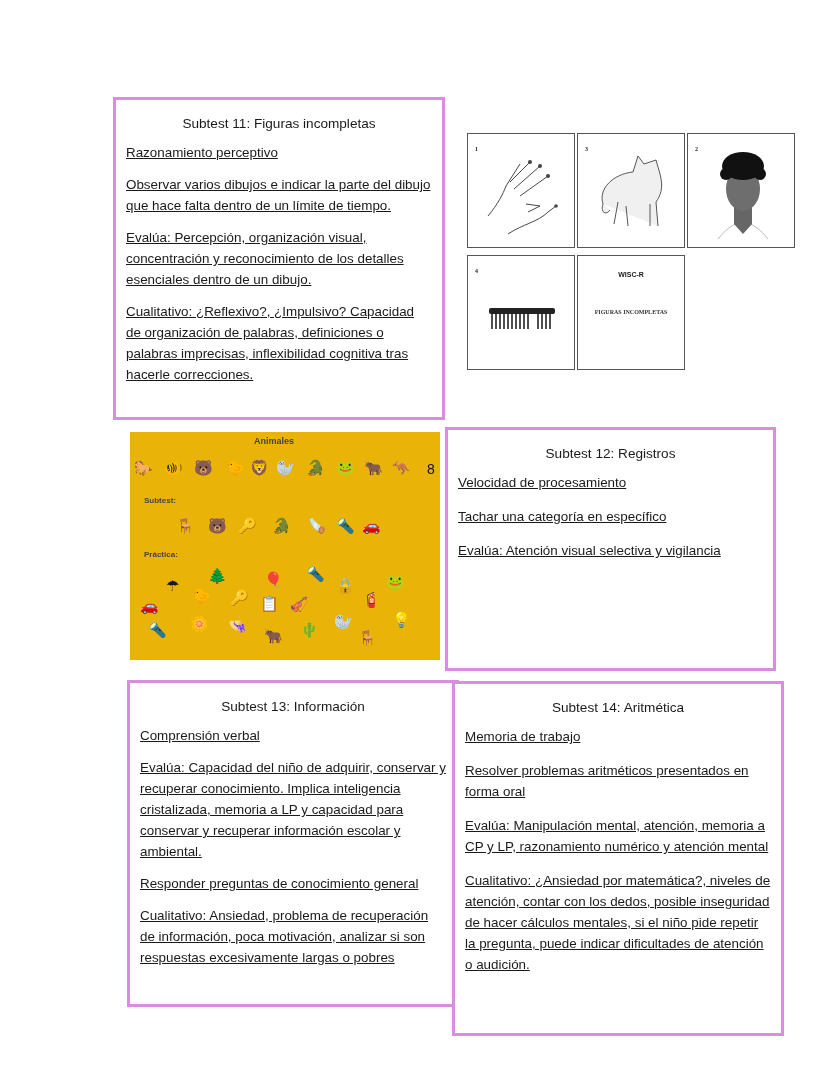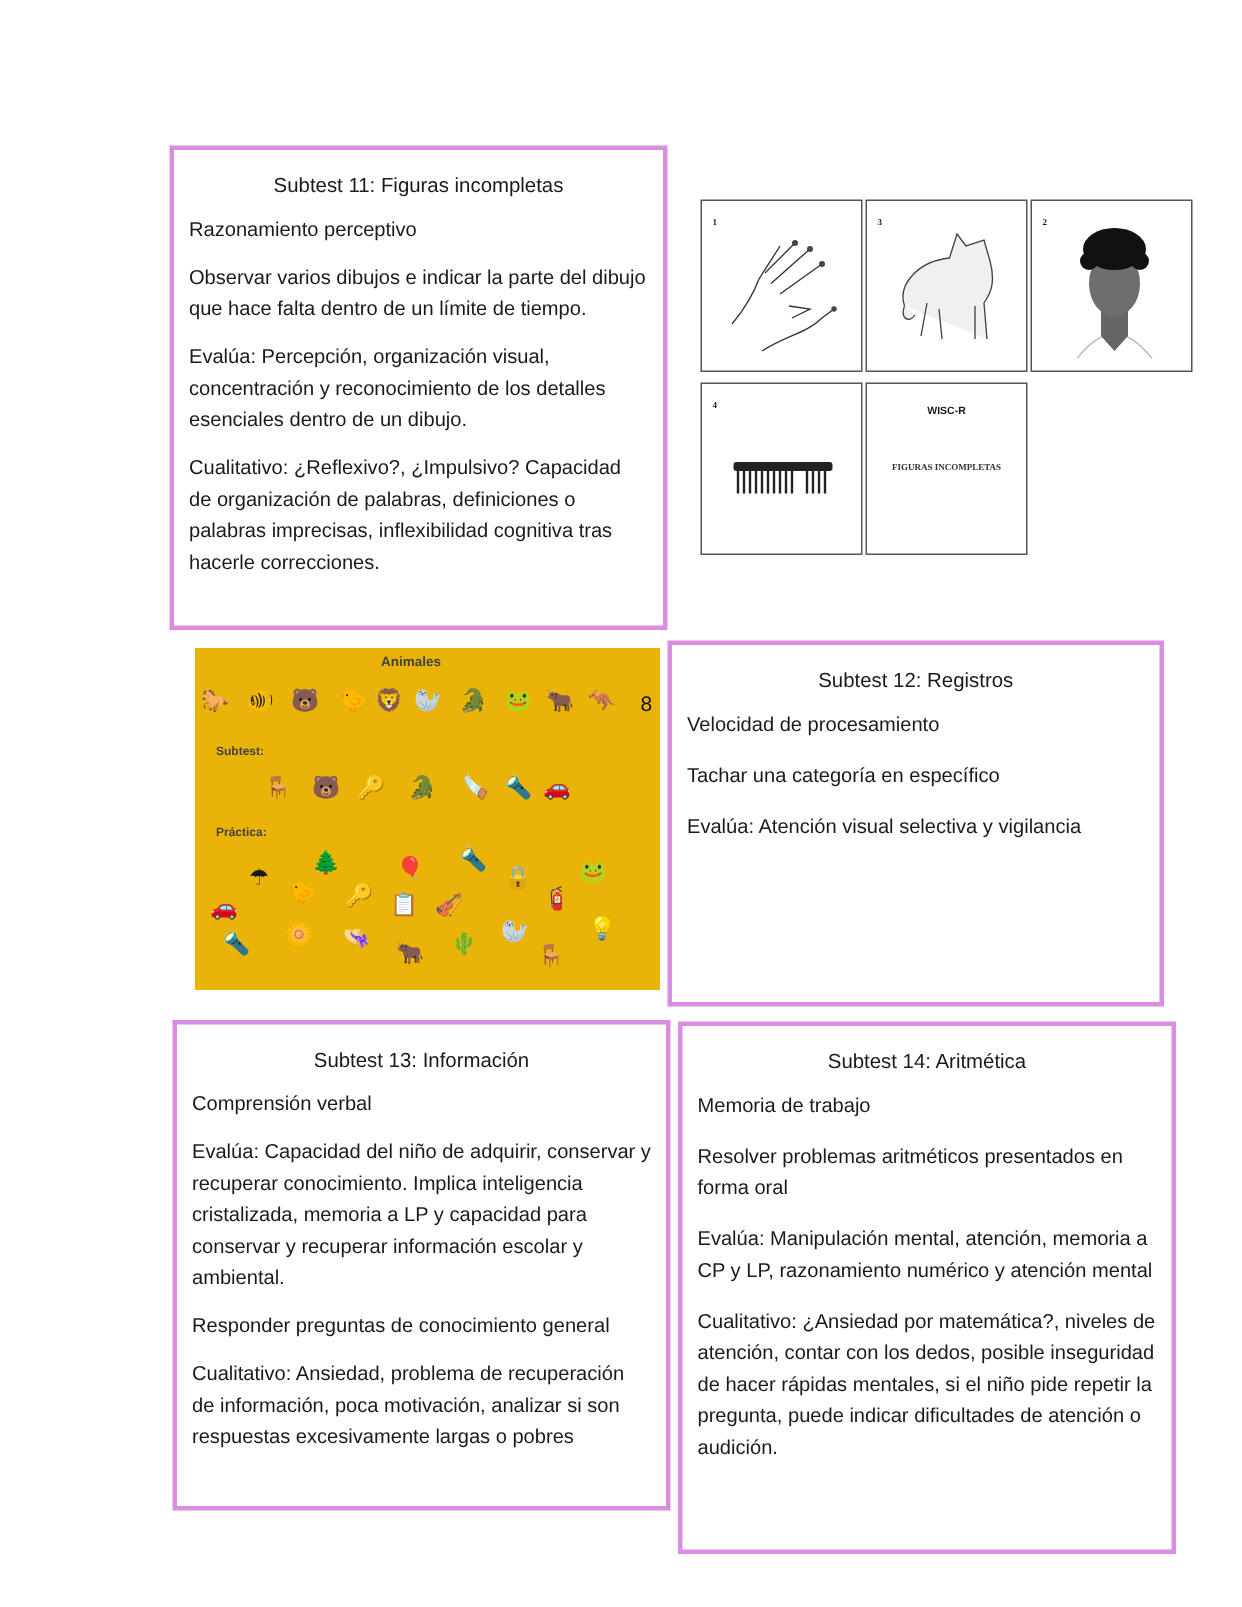--- a/index.html
+++ b/index.html
@@ -1,24 +1,24 @@
 <!DOCTYPE html>
 <html><head>
   <meta charset="utf-8">
   <style>
     html, body { margin: 0; padding: 0; background: #ffffff; }
     body { width: 828px; height: 1071px; position: relative; overflow: hidden;
            font-family: "Liberation Sans", "DejaVu Sans", sans-serif; color: #1a1a1a; }
     .box { position: absolute; box-sizing: border-box; border: 3px solid #d88de0; background: #fff;
            padding: 10px 10px 6px 10px; font-size: 13.4px; line-height: 21px; }
     .box h3 { margin: 3px 0 8px 0; font-size: 13.6px; font-weight: normal; text-align: center; }
-    .box p { margin: 0 0 11px 0; }
+    .box p { margin: 0 0 11px 0; text-decoration: underline; }
     #b11 { left: 113px; top: 97px; width: 332px; height: 323px; }
     #b12 { left: 445px; top: 427px; width: 331px; height: 244px; }
-    #b13 { left: 115px; top: 680px; width: 332px; height: 327px; }
+    #b13 { left: 127px; top: 680px; width: 332px; height: 327px; }
     #b14 { left: 452px; top: 681px; width: 332px; height: 355px; }
     #b12 p { margin-bottom: 13px; }
     #b14 p { margin-bottom: 13px; }
 
     .wisc { position: absolute; left: 467px; top: 133px; width: 330px; height: 240px; }
     .card { position: absolute; box-sizing: border-box; border: 1.5px solid #555; background: #fff; width: 108px; height: 115px; }
     .card .num { position: absolute; left: 7px; top: 12px; font-size: 6px; font-family: "Liberation Serif", serif; font-weight: bold; }
     .card svg { position: absolute; left: 0; top: 0; }
     .wisc-title { position: absolute; left: 0; right: 0; top: 15px; text-align: center; font-size: 7px; font-weight: bold; }
     .wisc-sub { position: absolute; left: 0; right: 0; top: 53px; text-align: center; font-size: 6px; font-family: "Liberation Serif", serif; font-weight: bold; color: #333; }
@@ -154,14 +154,14 @@
   <p>Evalúa: Capacidad del niño de adquirir, conservar y recuperar conocimiento. Implica inteligencia cristalizada, memoria a LP y capacidad para conservar y recuperar información escolar y ambiental.</p>
   <p>Responder preguntas de conocimiento general</p>
   <p>Cualitativo: Ansiedad, problema de recuperación de información, poca motivación, analizar si son respuestas excesivamente largas o pobres</p>
 </div>
 
 <div class="box" id="b14">
   <h3>Subtest 14: Aritmética</h3>
   <p>Memoria de trabajo</p>
   <p>Resolver problemas aritméticos presentados en forma oral</p>
   <p>Evalúa: Manipulación mental, atención, memoria a CP y LP, razonamiento numérico y atención mental</p>
-  <p>Cualitativo: ¿Ansiedad por matemática?, niveles de atención, contar con los dedos, posible inseguridad de hacer rápidas mentales, si el niño pide repetir la pregunta, puede indicar dificultades de atención o audición.</p>
+  <p>Cualitativo: ¿Ansiedad por matemática?, niveles de atención, contar con los dedos, posible inseguridad de hacer cálculos mentales, si el niño pide repetir la pregunta, puede indicar dificultades de atención o audición.</p>
 </div>
 
 </body></html>

